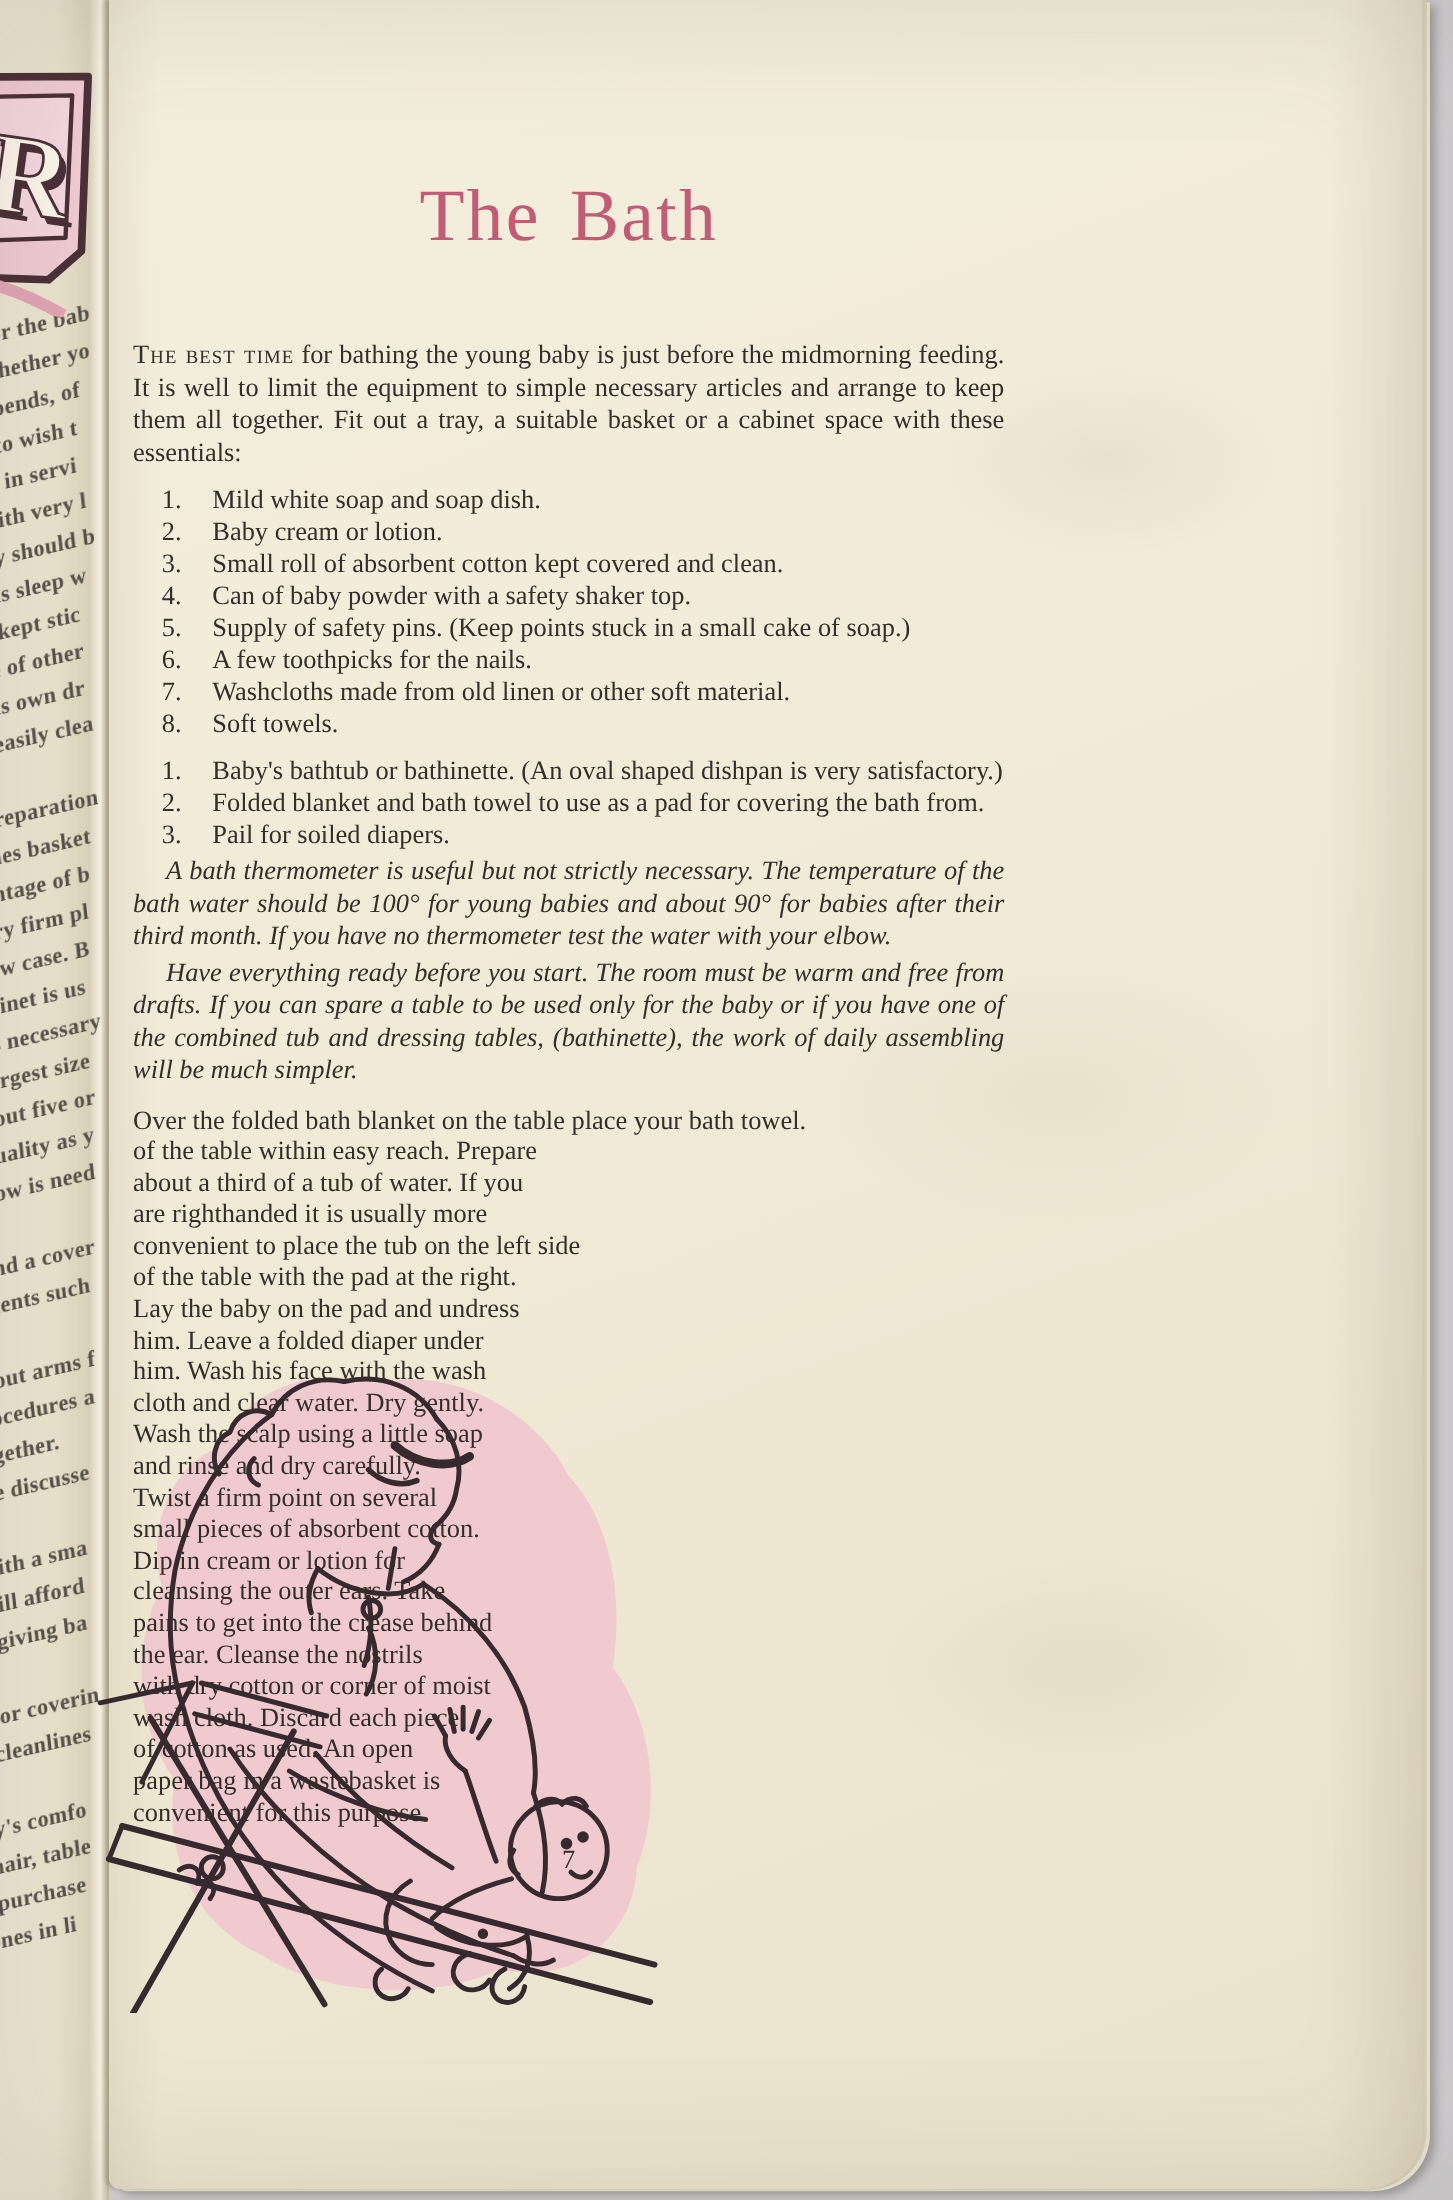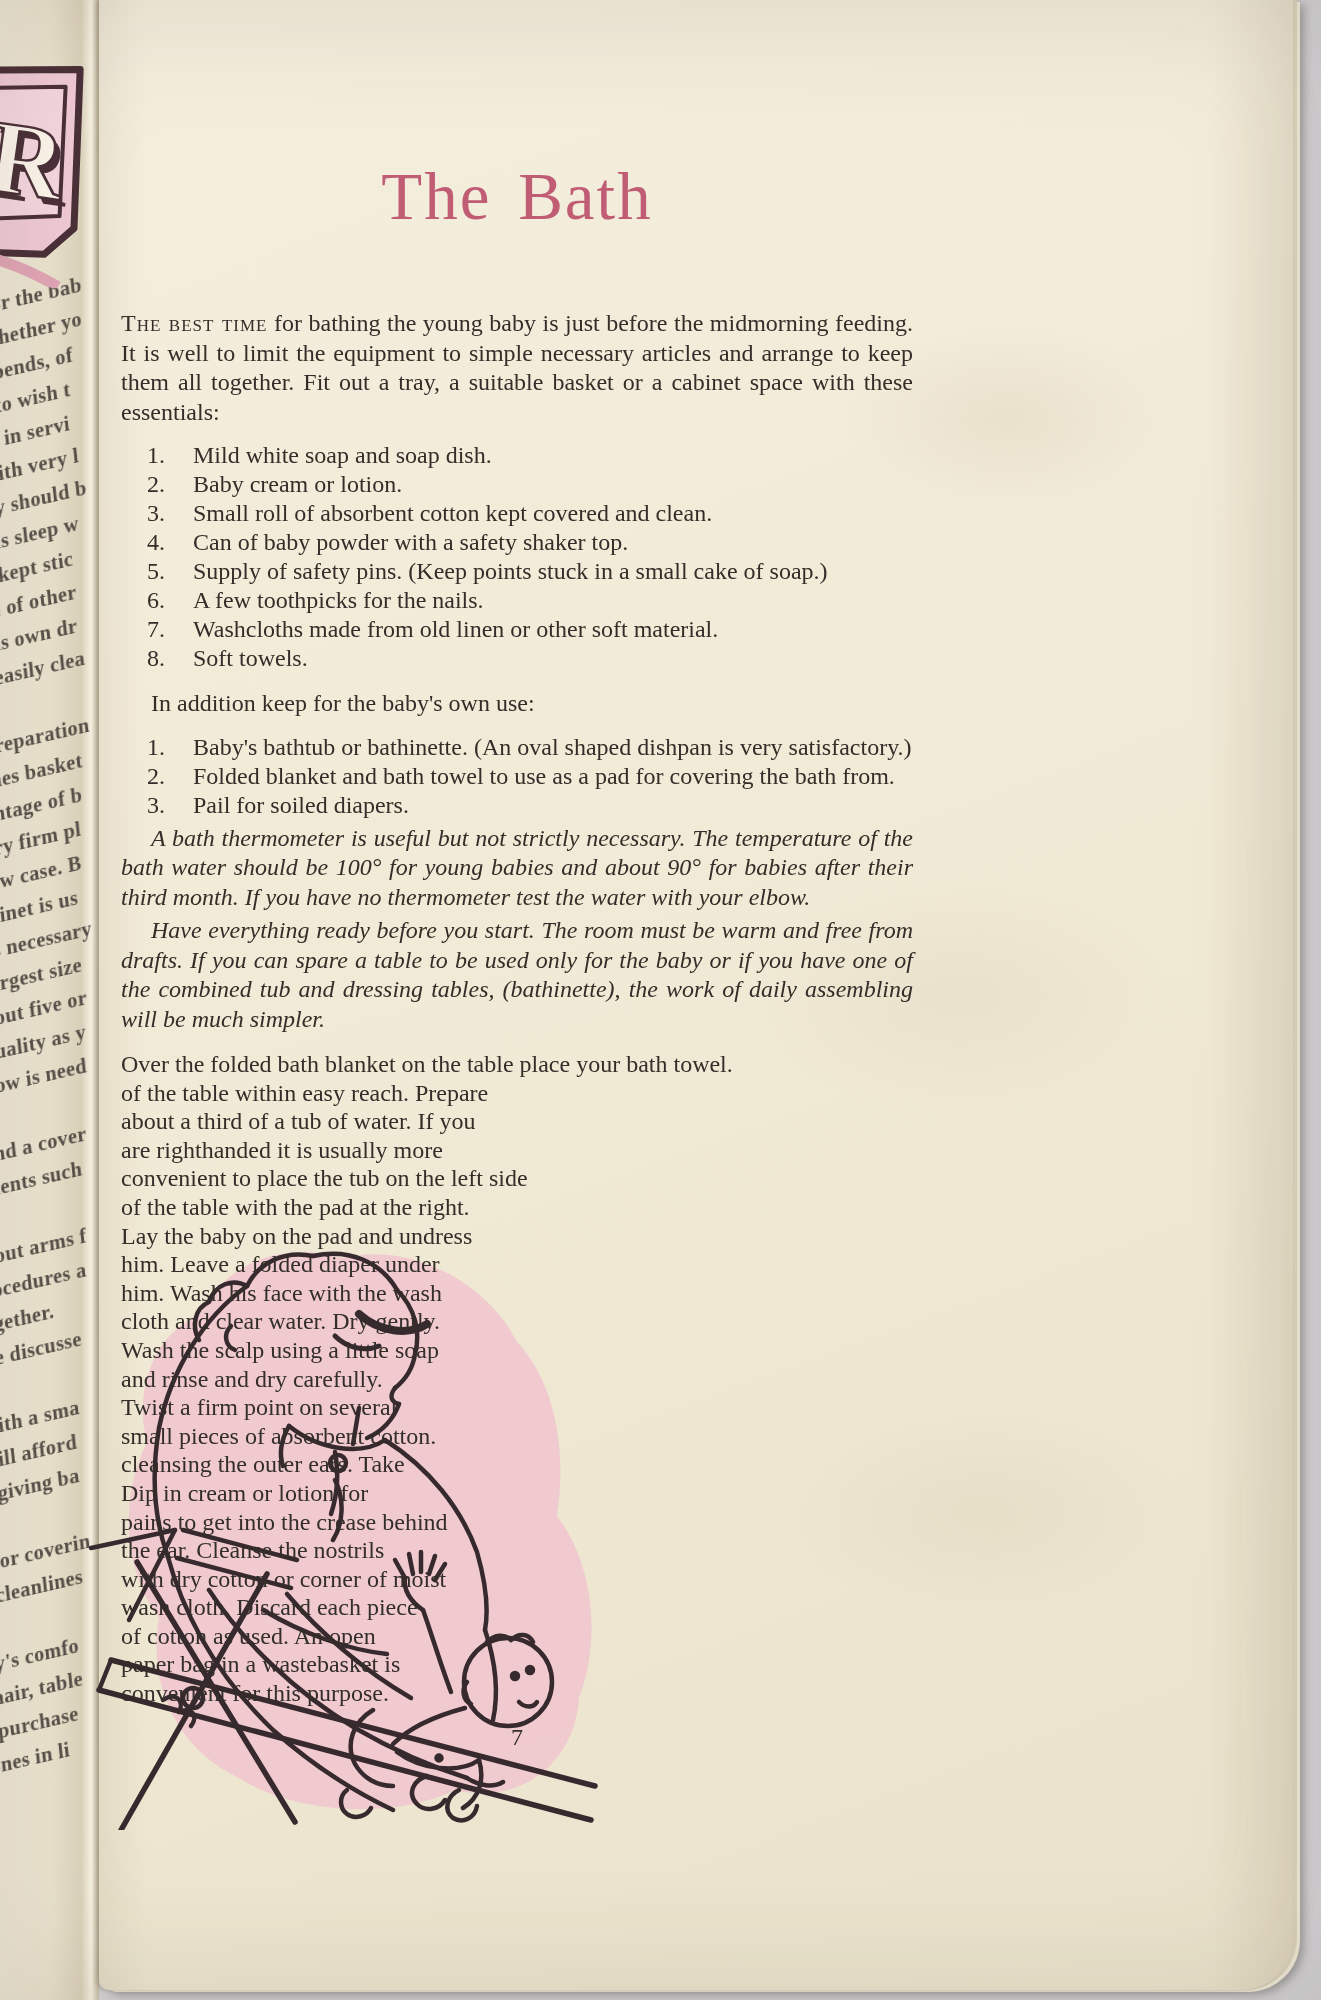--- a/index.html
+++ b/index.html
@@ -223,21 +223,20 @@
           <li>
             <span class="num">7.</span>
             <span class="li-text">Washcloths made from old linen or other soft material.</span>
           </li>
           <li>
             <span class="num">8.</span>
             <span class="li-text">Soft towels.</span>
           </li>
         </ol>
 
-      <p class="addition para-text">In addition keep for the baby's own use:</p>
 
       <ol class="list">
           <li>
             <span class="num">1.</span>
             <span class="li-text">Baby's bathtub or bathinette.  (An oval shaped dishpan is very satisfactory.)</span>
           </li>
           <li>
             <span class="num">2.</span>
             <span class="li-text">Folded blanket and bath towel to use as a pad for covering the bath from.</span>
           </li>
@@ -261,22 +260,22 @@
             <div class="wline">convenient to place the tub on the left side</div>
             <div class="wline">of the table with the pad at the right.</div>
             <div class="wline">Lay the baby on the pad and undress</div>
             <div class="wline">him.  Leave a folded diaper under</div>
             <div class="wline">him.  Wash his face with the wash</div>
             <div class="wline">cloth and clear water.  Dry gently.</div>
             <div class="wline">Wash the scalp using a little soap</div>
             <div class="wline">and rinse and dry carefully.</div>
             <div class="wline">Twist a firm point on several</div>
             <div class="wline">small pieces of absorbent cotton.</div>
+            <div class="wline">Dip in cream or lotion for</div>
             <div class="wline">cleansing the outer ears.  Take</div>
-            <div class="wline">Dip in cream or lotion for</div>
             <div class="wline">pains to get into the crease behind</div>
             <div class="wline">the ear.  Cleanse the nostrils</div>
             <div class="wline">with dry cotton or corner of moist</div>
             <div class="wline">wash cloth.  Discard each piece</div>
             <div class="wline">of cotton as used.  An open</div>
             <div class="wline">paper bag in a wastebasket is</div>
             <div class="wline">convenient for this purpose.</div>
           </div>
       </div>
 

